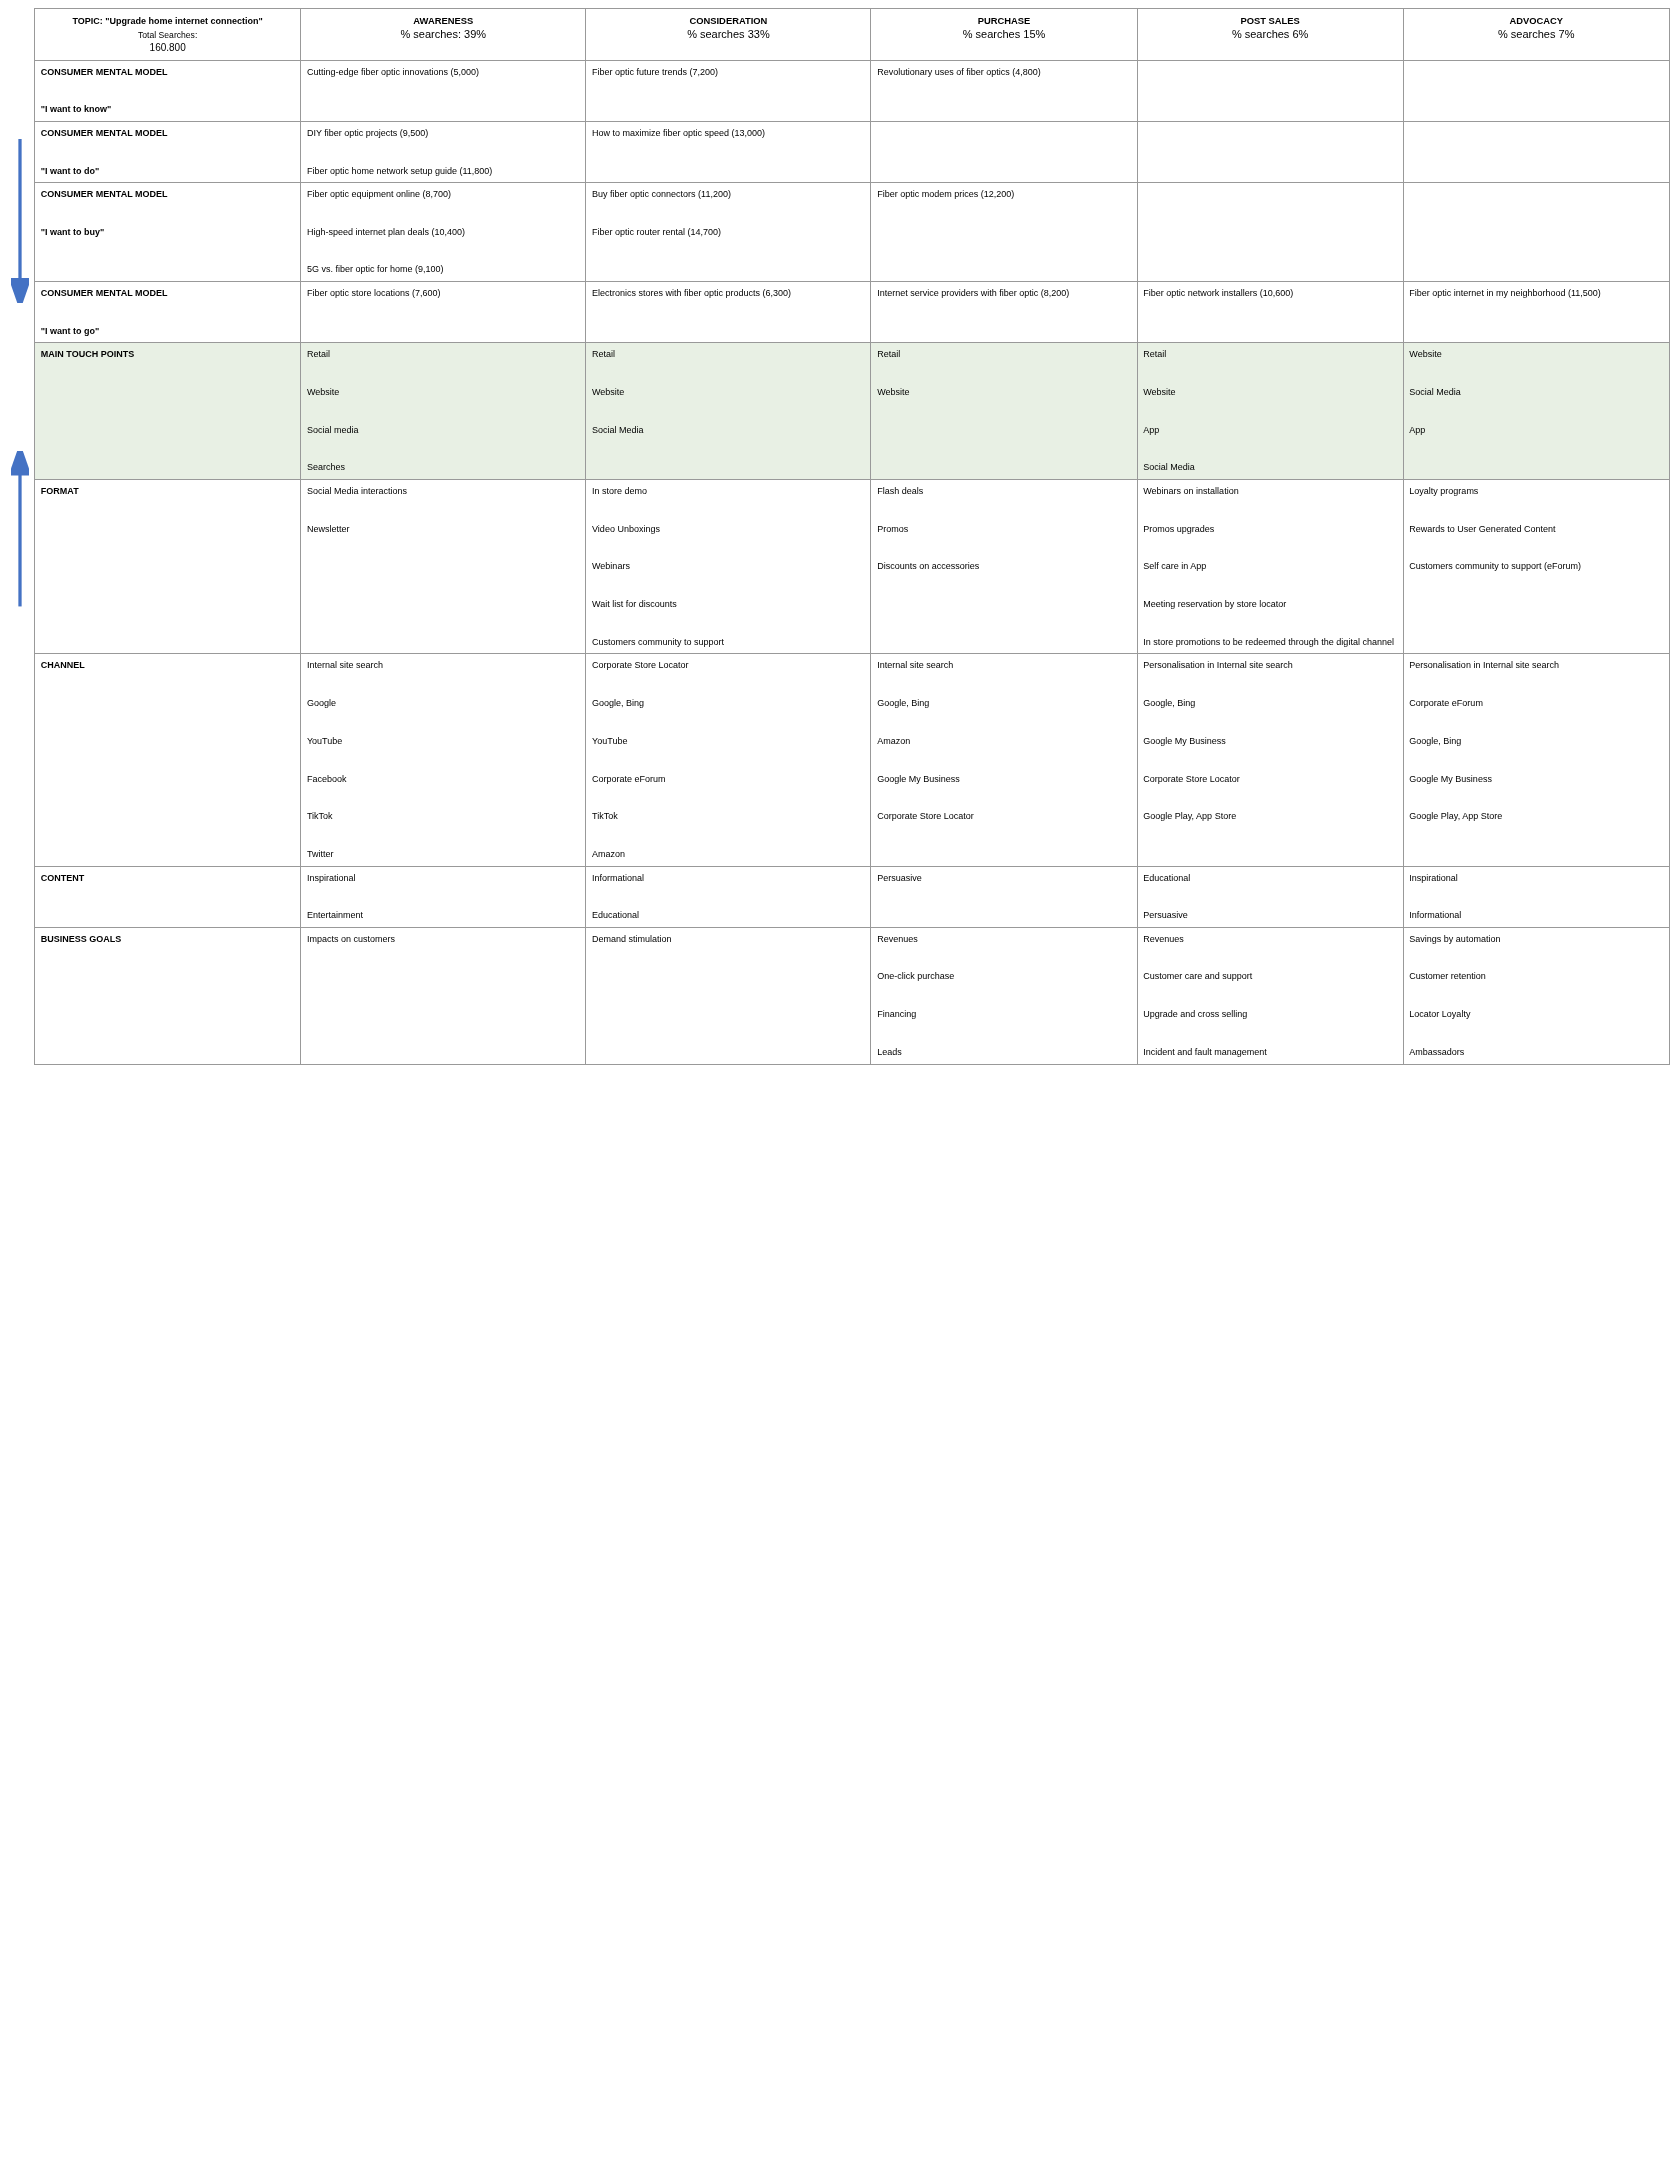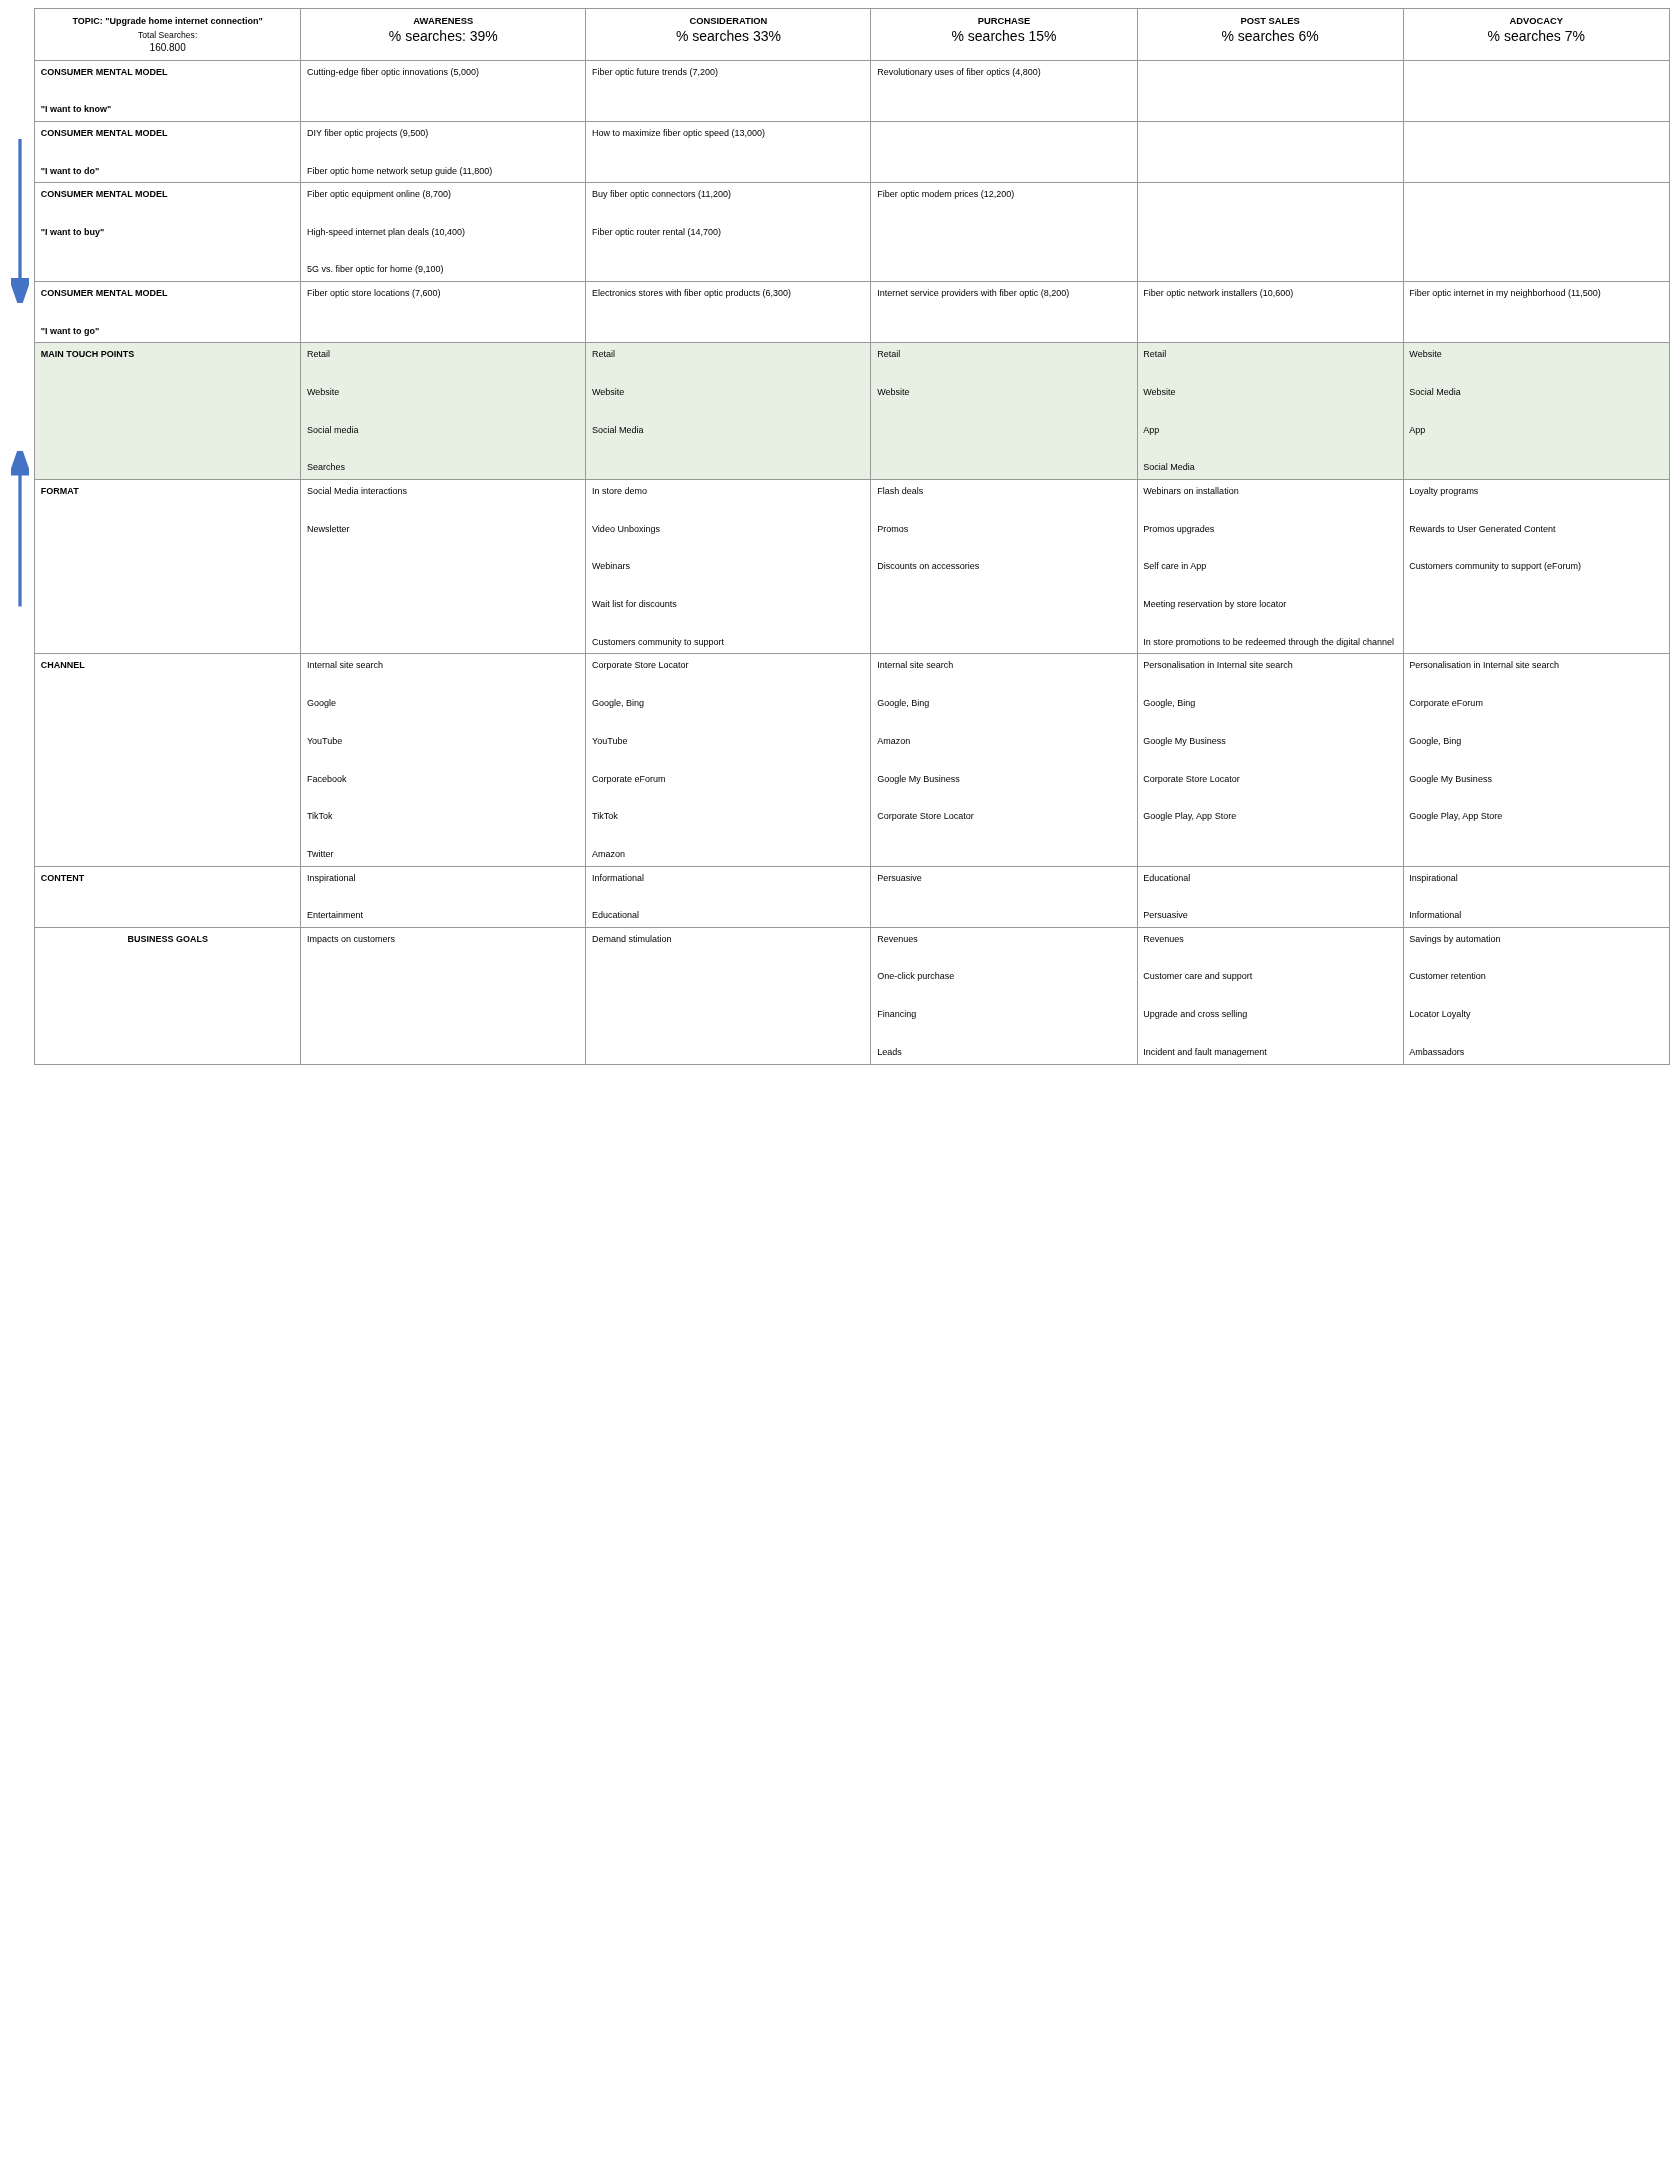--- a/index.html
+++ b/index.html
@@ -68,21 +68,21 @@
     }
     .green-bg {
       background-color: #e8f0e4;
     }
     .header-row th {
       font-weight: bold;
       font-size: 9.4px;
     }
     .small-note {
       font-weight: normal;
-      font-size: 14px;
+      font-size: 11px;
     }
   </style>
 </head>
 <body>
 
 <div class="outer-wrapper">
 
   <div class="arrow-col">
     <div class="arrow-down">
       <svg class="arrow-svg" viewBox="0 0 22 200" xmlns="http://www.w3.org/2000/svg">
@@ -198,21 +198,21 @@
         </tr>
         <tr>
           <td class="row-label" style="font-weight: bold; font-size: 9px;"><span>CONTENT</span></td>
           <td><span>Inspirational</span><br><br><br><span>Entertainment</span></td>
           <td><span>Informational</span><br><br><br><span>Educational</span></td>
           <td><span>Persuasive</span></td>
           <td><span>Educational</span><br><br><br><span>Persuasive</span></td>
           <td><span>Inspirational</span><br><br><br><span>Informational</span></td>
         </tr>
         <tr>
-          <td class="row-label" style="font-weight: bold; font-size: 9px; text-align: center;"><span>BUSINESS GOALS</span></td>
+          <td class="row-label" style="font-weight: bold; font-size: 9px;"><span>BUSINESS GOALS</span></td>
           <td><span>Impacts on customers</span></td>
           <td><span>Demand stimulation</span></td>
           <td><span>Revenues</span><br><br><br><span>One-click purchase</span><br><br><br><span>Financing</span><br><br><br><span>Leads</span></td>
           <td><span>Revenues</span><br><br><br><span>Customer care and support</span><br><br><br><span>Upgrade and cross selling</span><br><br><br><span>Incident and fault management</span></td>
           <td><span>Savings by automation</span><br><br><br><span>Customer retention</span><br><br><br><span>Locator Loyalty</span><br><br><br><span>Ambassadors</span></td>
         </tr>
       </tbody>
   </table>
 </div>
 

